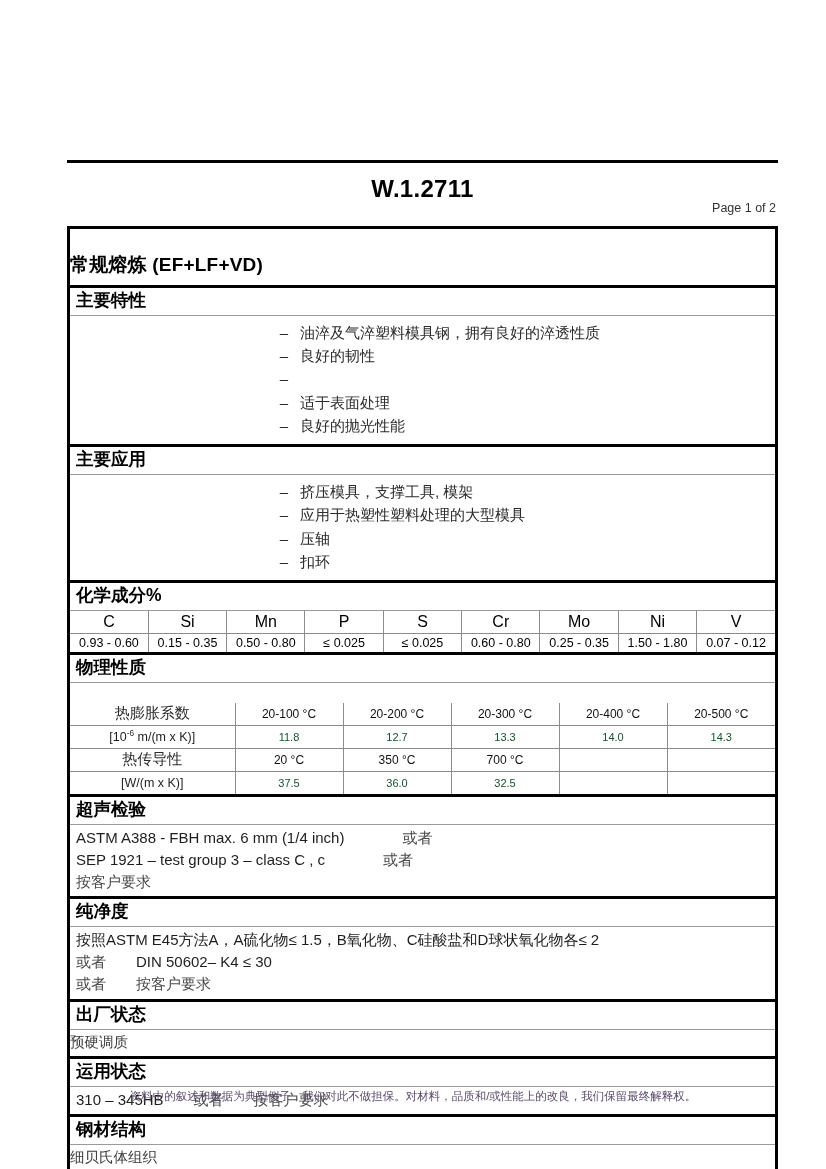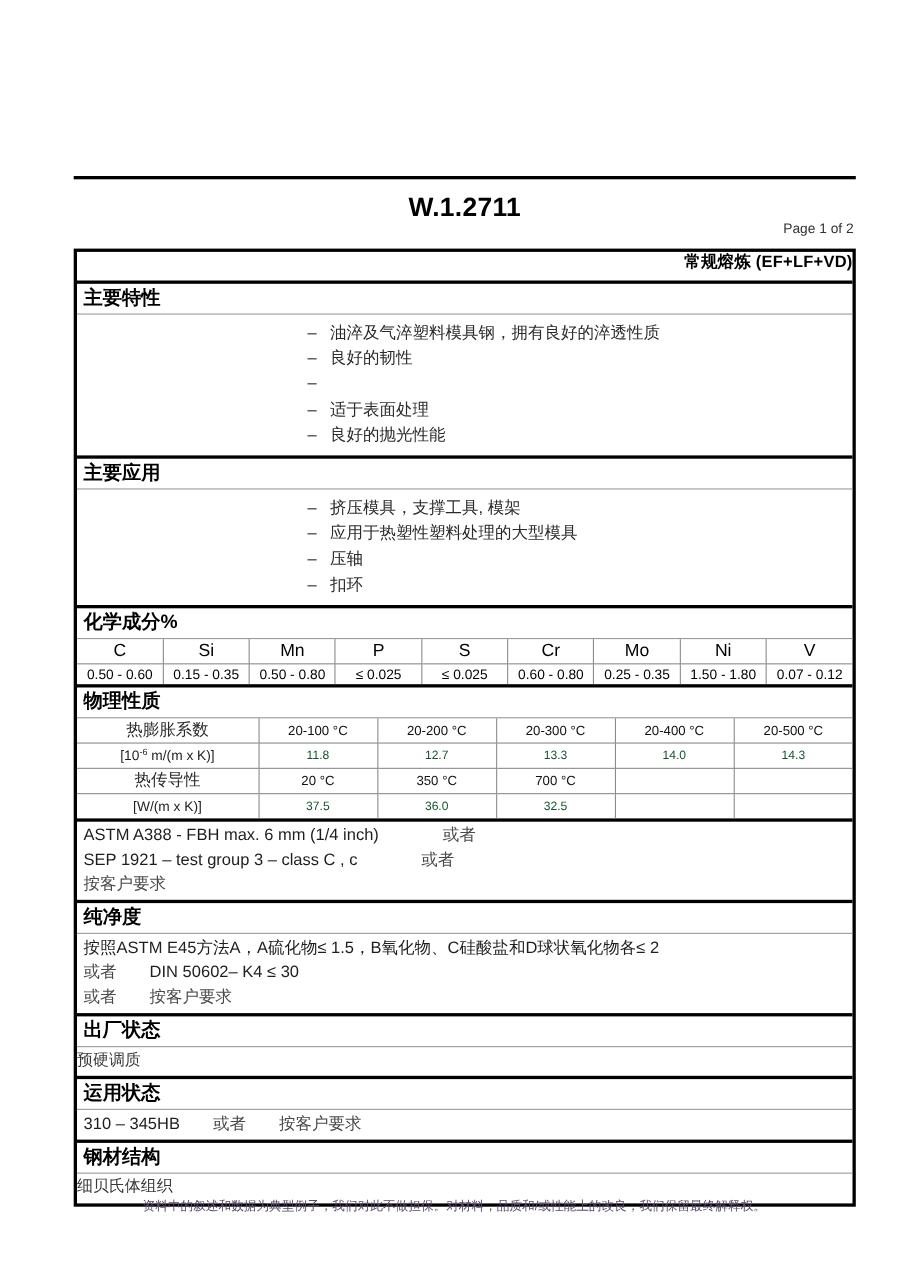--- a/index.html
+++ b/index.html
@@ -67,24 +67,24 @@
     background: #fff;
   }
 
   .band {
     border-bottom: 3px solid #000;
   }
   .band:last-child { border-bottom: none; }
 
   
   .banner {
-    text-align: right;
-    font-size: 15px;
+    text-align: left;
+    font-size: 19px;
     font-weight: bold;
-    padding: 0 0 7px 0;
+    padding: 23px 0 7px 0;
     letter-spacing: 0.2px;
   }
 
   
   .sec-head {
     font-size: 17.5px;
     font-weight: bold;
     padding: 2px 0 3px 6px;
     border-bottom: 1.2px solid #9a9a9a;
     line-height: 1.25;
@@ -155,20 +155,21 @@
     border-bottom: none;
   }
   .chem-head td { font-size: 16px; padding: 3px 0 4px 0; }
   .chem-val td  { font-size: 12.5px; padding: 4px 0 5px 0; }
 
   
   table.phys {
     width: 100%;
     border-collapse: collapse;
     table-layout: fixed;
+    margin-top: 20px;
   }
   table.phys td {
     border: 1.2px solid #8c8c8c;
     text-align: center;
     padding: 0;
     height: 22px;
   }
   table.phys tr td:first-child { border-left: none; }
   table.phys tr td:last-child  { border-right: none; }
   table.phys tr:first-child td { border-top: none; }
@@ -277,21 +278,21 @@
           <td>Si</td>
           <td>Mn</td>
           <td>P</td>
           <td>S</td>
           <td>Cr</td>
           <td>Mo</td>
           <td>Ni</td>
           <td>V</td>
         </tr>
         <tr class="chem-val">
-          <td>0.50 - 0.60</td>
+          <td>0.93 - 0.60</td>
           <td>0.15 - 0.35</td>
           <td>0.50 - 0.80</td>
           <td>≤ 0.025</td>
           <td>≤ 0.025</td>
           <td>0.60 - 0.80</td>
           <td>0.25 - 0.35</td>
           <td>1.50 - 1.80</td>
           <td>0.07 - 0.12</td>
         </tr>
       </tbody>
@@ -340,20 +341,21 @@
           <td class="ph-value">36.0</td>
           <td class="ph-value">32.5</td>
           <td class="ph-value"></td>
           <td class="ph-value"></td>
         </tr>
       </tbody>
         </table>
     </div>
 
     <div class="band">
+      <div class="sec-head">超声检验</div>
       <div class="lines">
         <div class="line"><span>ASTM A388 - FBH max. 6 mm (1/4 inch)</span><span class="ind"></span><span class="gray">或者</span></div>
         <div class="line"><span>SEP 1921 – test group 3 – class C , c</span><span class="ind"></span><span class="gray">或者</span></div>
         <div class="line"><span class="gray">按客户要求</span></div>
       </div>
     </div>
 
     <div class="band">
       <div class="sec-head">纯净度</div>
       <div class="lines">

